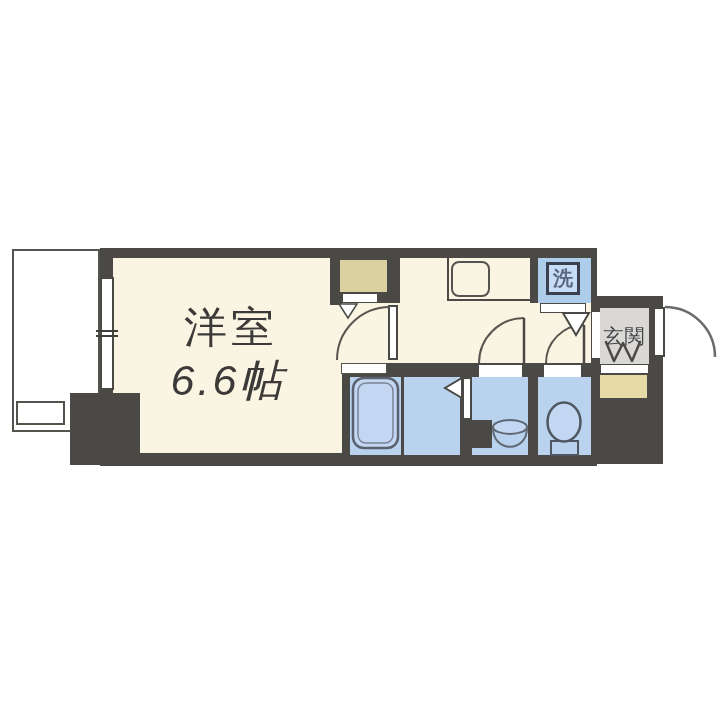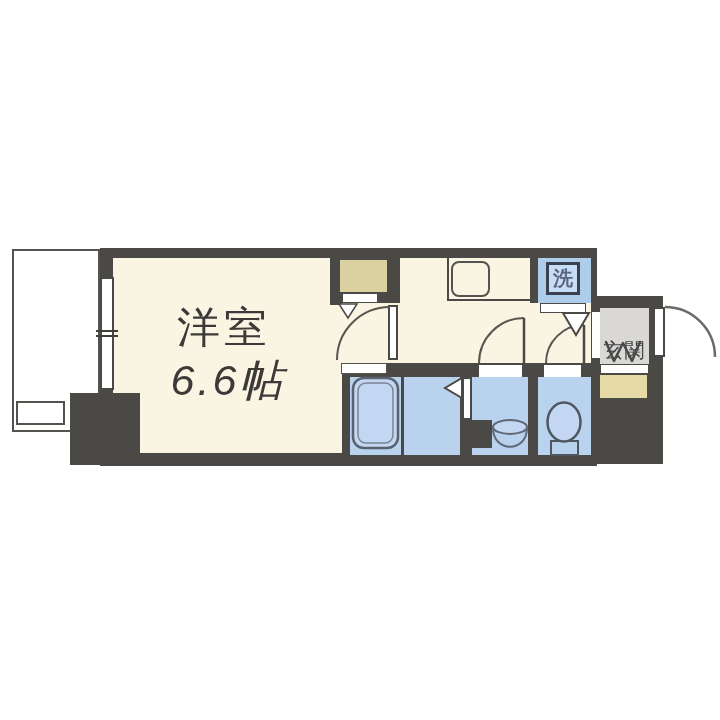--- a/index.html
+++ b/index.html
@@ -20,21 +20,21 @@
     letter-spacing:4px;white-space:nowrap;
   }
   #washer-box{
     background:#c7dcf5;border:3px solid #3a414e;
     display:flex;align-items:center;justify-content:center;
     font-size:20px;color:#5a6680;font-weight:bold;
   }
   #genkan-area{
     background:#d9d8d5;
     display:flex;align-items:flex-start;justify-content:center;
-    font-size:20px;color:#44444a;letter-spacing:1px;padding-top:29px;
+    font-size:20px;color:#44444a;letter-spacing:1px;padding-top:15px;
   }
   svg{position:absolute;left:0;top:0;pointer-events:none;}
 </style>
 </head>
 <body>
 
 <div id="canvas">
 
   <div class="white thin-bordered" style="left:12px;top:249px;width:88px;height:183px;border-width:2px;"></div>
   <div class="white thin-bordered" style="left:16px;top:401px;width:49px;height:24px;border-width:2px;"></div>
@@ -79,21 +79,21 @@
   <div class="white" style="left:388px;top:305px;width:10px;height:55px;border:2px solid #4a4946;"></div>
 
   <div class="white" style="left:592px;top:312px;width:8px;height:46px;"></div>
   <div id="genkan-area" style="left:600px;top:308px;width:49px;height:56px;">
     <span>玄関</span>
   </div>
   <div class="white" style="left:601px;top:365px;width:47px;height:8px;"></div>
   <div class="shoe-beige" style="left:600px;top:375px;width:47px;height:23px;"></div>
   <div class="white" style="left:653px;top:307px;width:12px;height:50px;border:2px solid #4a4946;"></div>
 
-  <div class="room-label" style="left:124px;top:303px;width:200px;height:48px;">洋室</div>
+  <div class="room-label" style="left:131px;top:303px;width:200px;height:48px;">洋室</div>
   <div class="room-label" style="left:128px;top:356px;width:200px;height:48px;letter-spacing:3px;font-style:italic;">6.6帖</div>
 
   <svg width="720" height="720" viewBox="0 0 720 720">
 
     <path d="M 337,360 A 53,53 0 0 1 390,307" fill="none" stroke="#57554f" stroke-width="2"></path>
     <path d="M 479,363 A 45,45 0 0 1 524,318" fill="none" stroke="#57554f" stroke-width="2"></path>
     <line x1="524" y1="318" x2="524" y2="363" stroke="#4a4946" stroke-width="2.5"></line>
     <path d="M 546,363 A 38,38 0 0 1 584,325" fill="none" stroke="#57554f" stroke-width="2"></path>
     <line x1="584" y1="325" x2="584" y2="363" stroke="#4a4946" stroke-width="2.5"></line>
     <path d="M 665,307 A 50,50 0 0 1 715,357" fill="none" stroke="#6b6b67" stroke-width="2.5"></path>

